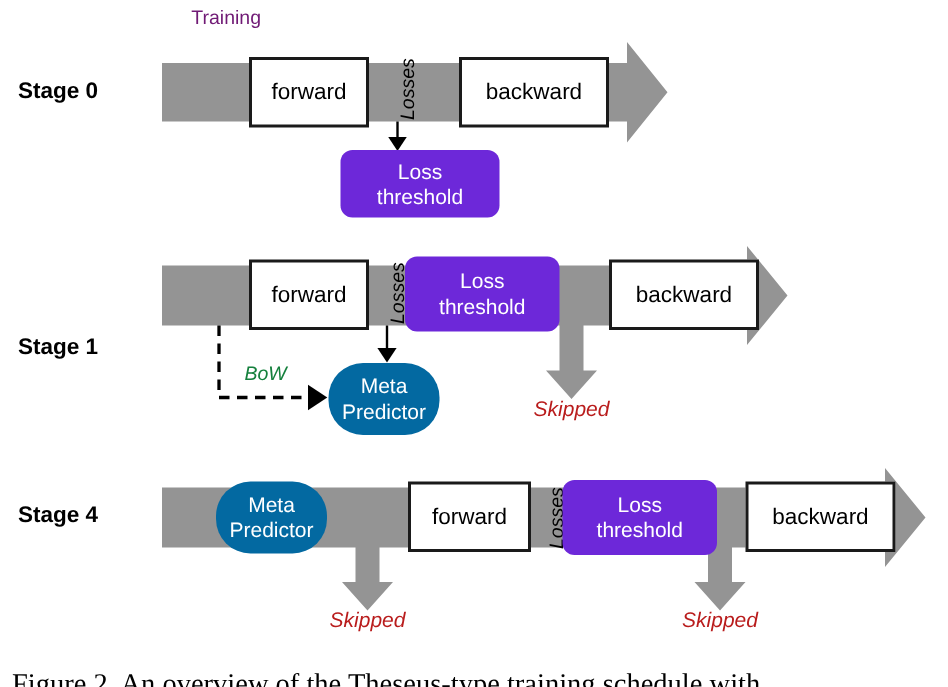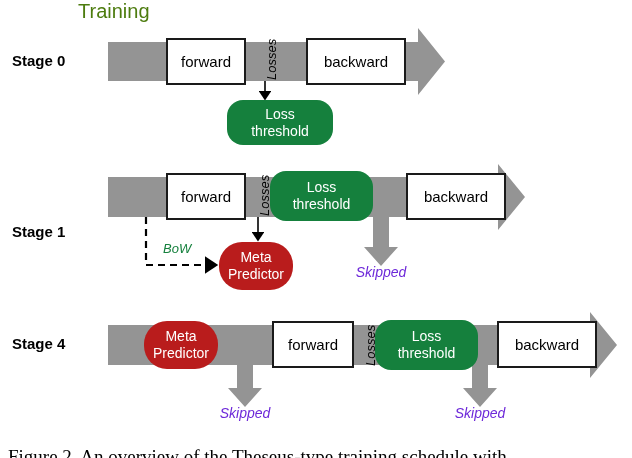--- a/index.html
+++ b/index.html
@@ -25,35 +25,35 @@
 
   
   .stage-label {
     font-weight: bold;
     font-size: 15px;
     color: #000;
     text-align: left;
     white-space: nowrap;
   }
   .training-label {
-    font-size: 20px;
+    font-size: 13px;
     line-height: 19px;
-    text-align: left;
-    color: #4d7c0f;
+    text-align: right;
+    color: #701a75;
     white-space: nowrap;
   }
   .boxlabel {
     font-size: 15px;
     color: #000;
     white-space: nowrap;
   }
   .skipped-label {
     font-size: 14px;
     font-style: italic;
-    color: #6d28d9;
+    color: #b91c1c;
     white-space: nowrap;
     text-align: center;
   }
   .bow-label {
     font-size: 13px;
     font-style: italic;
     color: #15803d;
     white-space: nowrap;
   }
   .losses-label {
@@ -77,22 +77,22 @@
     border-radius: 8px;
     display: flex;
     flex-direction: column;
     align-items: center;
     justify-content: center;
     color: #ffffff;
     font-size: 14px;
     line-height: 17px;
     text-align: center;
   }
-  .rbox.orange { background: #15803d; border-radius: 16px; }
-  .rbox.green  { background: #b91c1c; border-radius: 23px; }
+  .rbox.orange { background: #6d28d9; }
+  .rbox.green  { background: #0369a1; border-radius: 23px; }
 
   .caption {
     position: absolute;
     font-family: "Liberation Serif", serif;
     font-size: 19px;
     color: #000;
     white-space: nowrap;
   }
 </style>
 </head>

